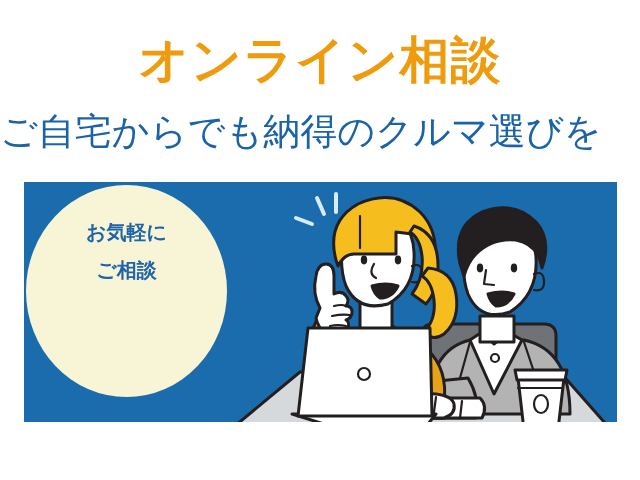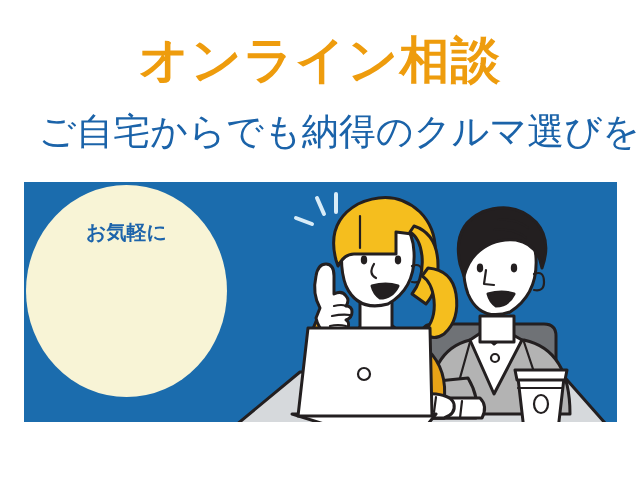--- a/index.html
+++ b/index.html
@@ -32,21 +32,21 @@
     line-height: 56px;
     letter-spacing: 1px;
     color: #ee9c0d;
     white-space: nowrap;
   }
   .subhead {
     position: absolute;
     left: 0;
     top: 110px;
     width: 640px;
-    text-align: right;
+    text-align: left;
     font-family: "DejaVu Sans", "Liberation Sans", sans-serif;
     font-weight: 400;
     font-size: 37px;
     line-height: 44px;
     letter-spacing: 0px;
     color: #1b63a9;
     white-space: nowrap;
   }
 
   
@@ -229,17 +229,18 @@
           <path class="olf" fill="#ffffff" d="M491 188 L543 188 L541 198 L493 198 Z"></path>
           <path class="thin" d="M494 206 L539 206"></path>
           <ellipse class="thin" fill="#f0bb23" cx="517" cy="222" rx="7" ry="9"></ellipse>
         </g>
       </svg>
     </div>
 
     <div class="callout">
       <div class="callout-text">
         <div>お気軽に</div>
+        <div>ご相談</div>
       </div>
     </div>
 
   </div>
 </div>
 
 </body></html>

